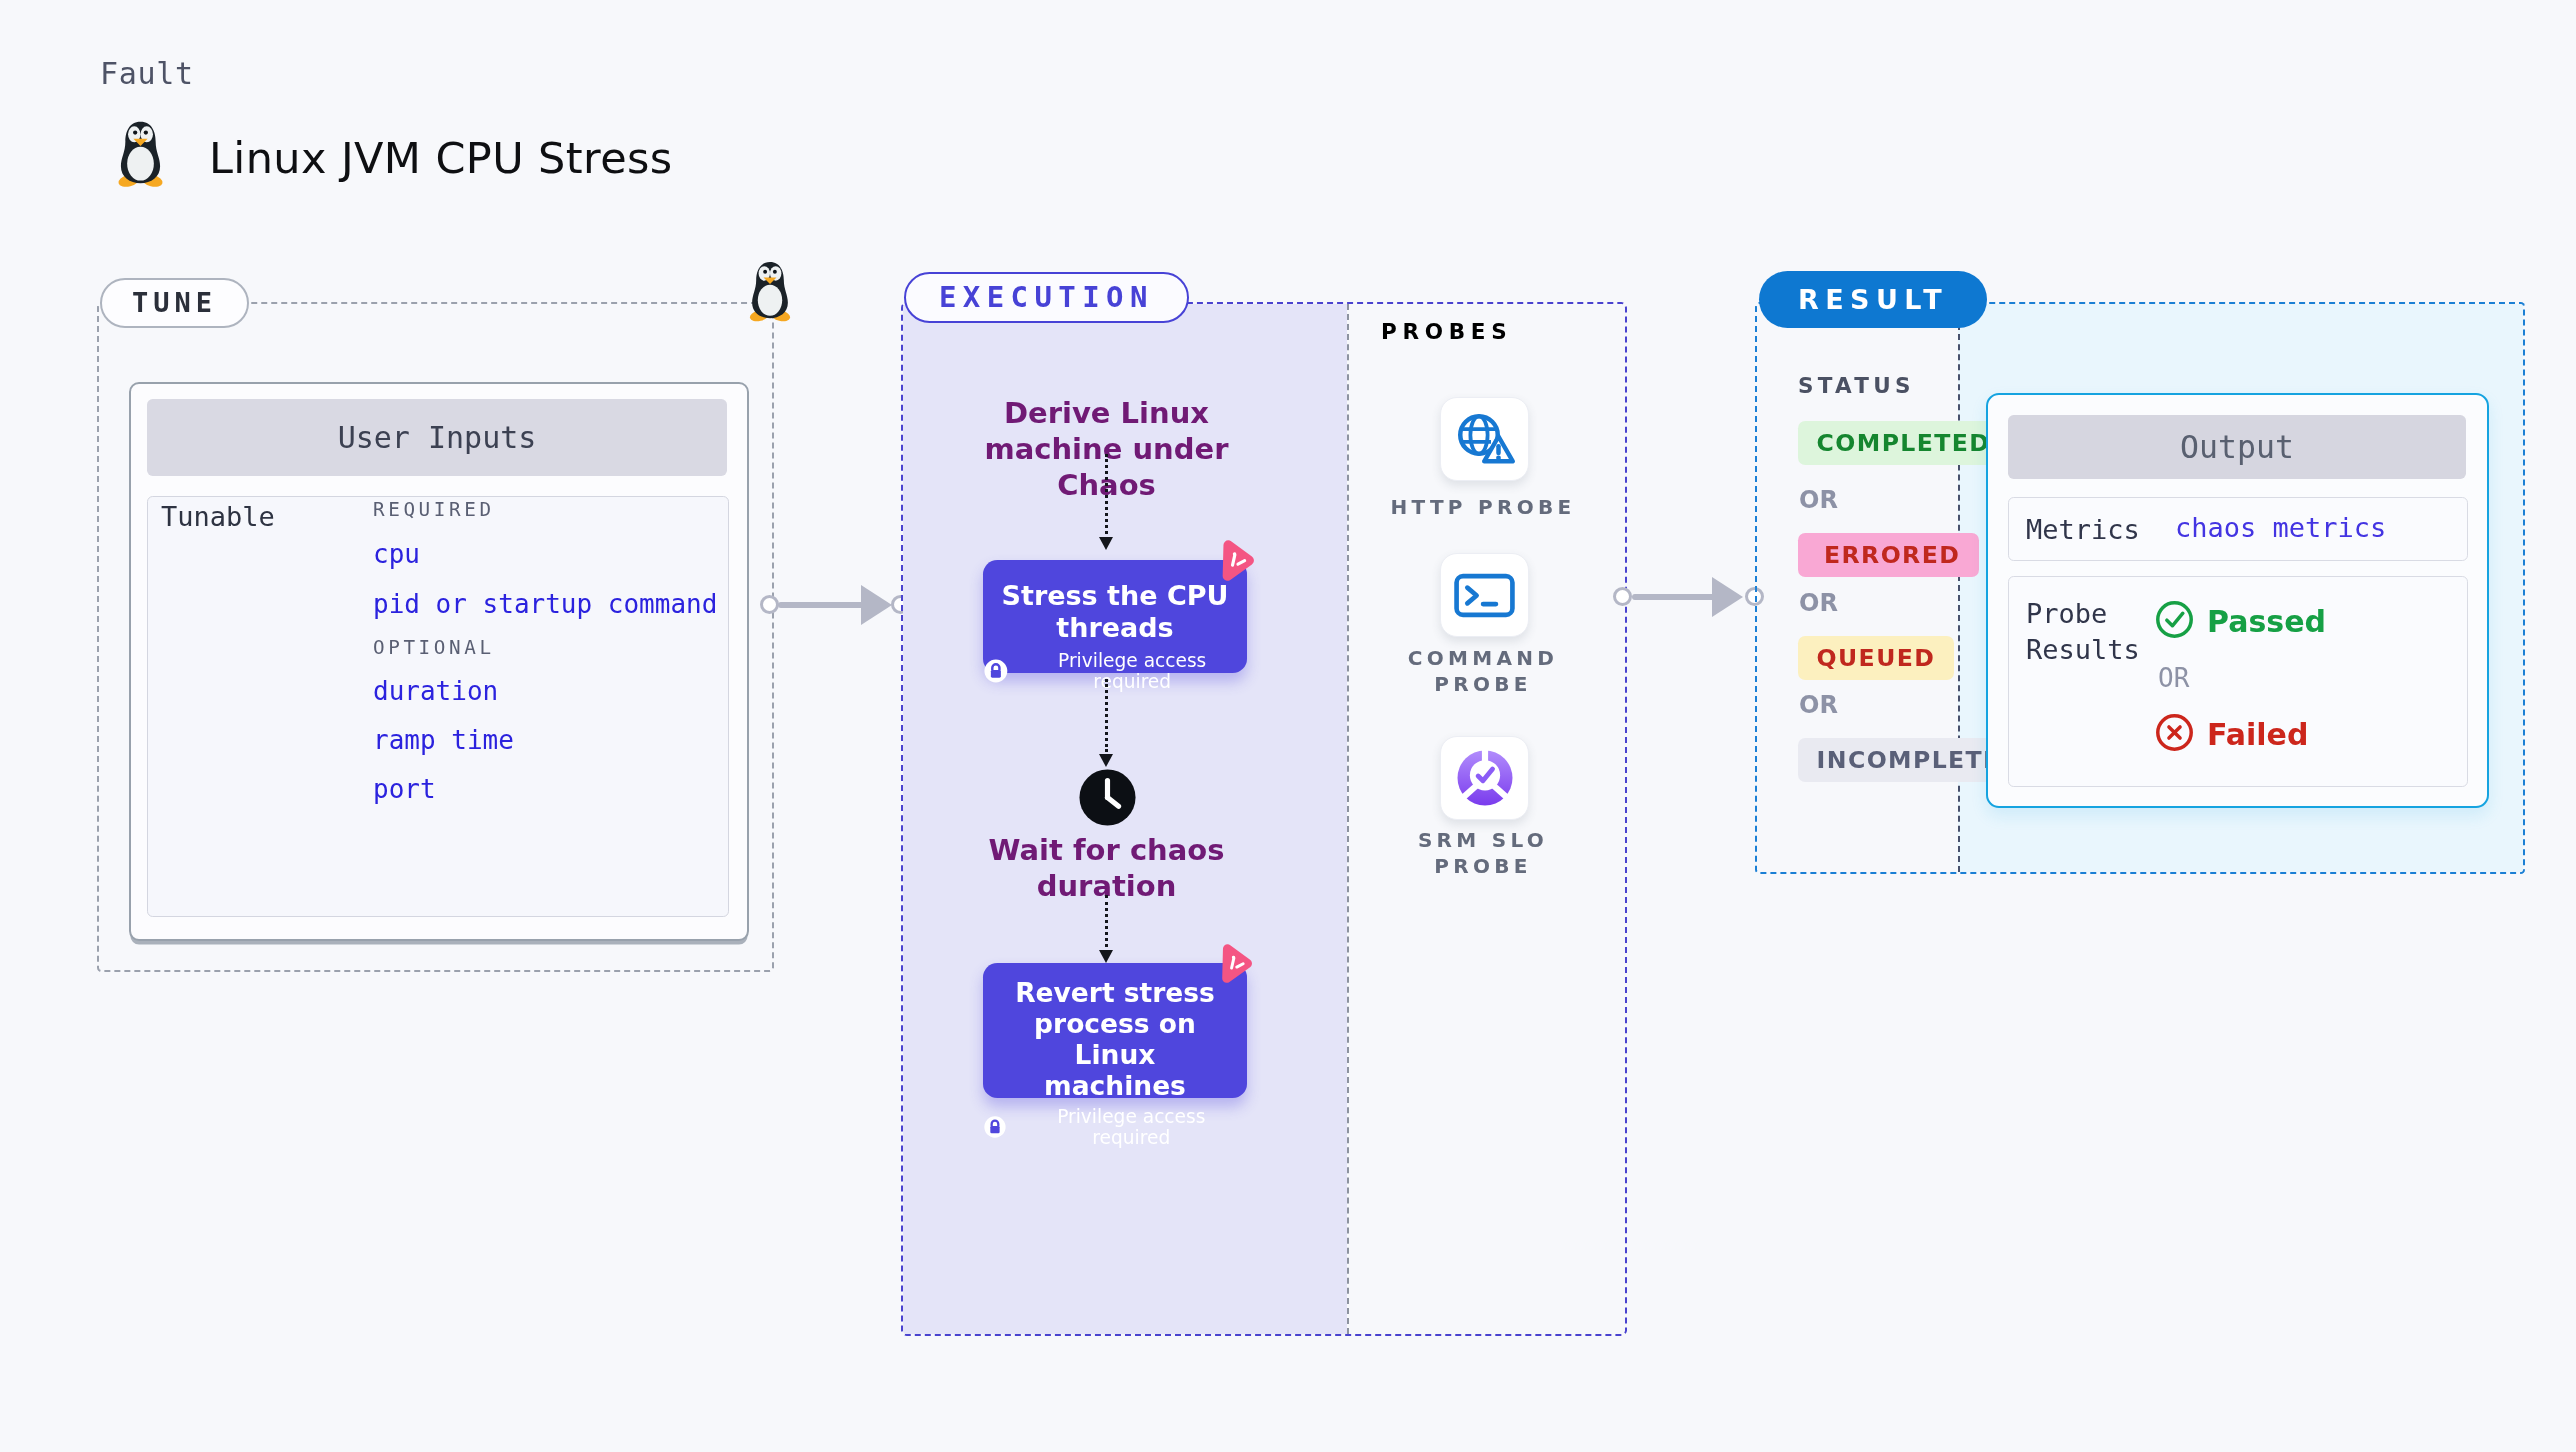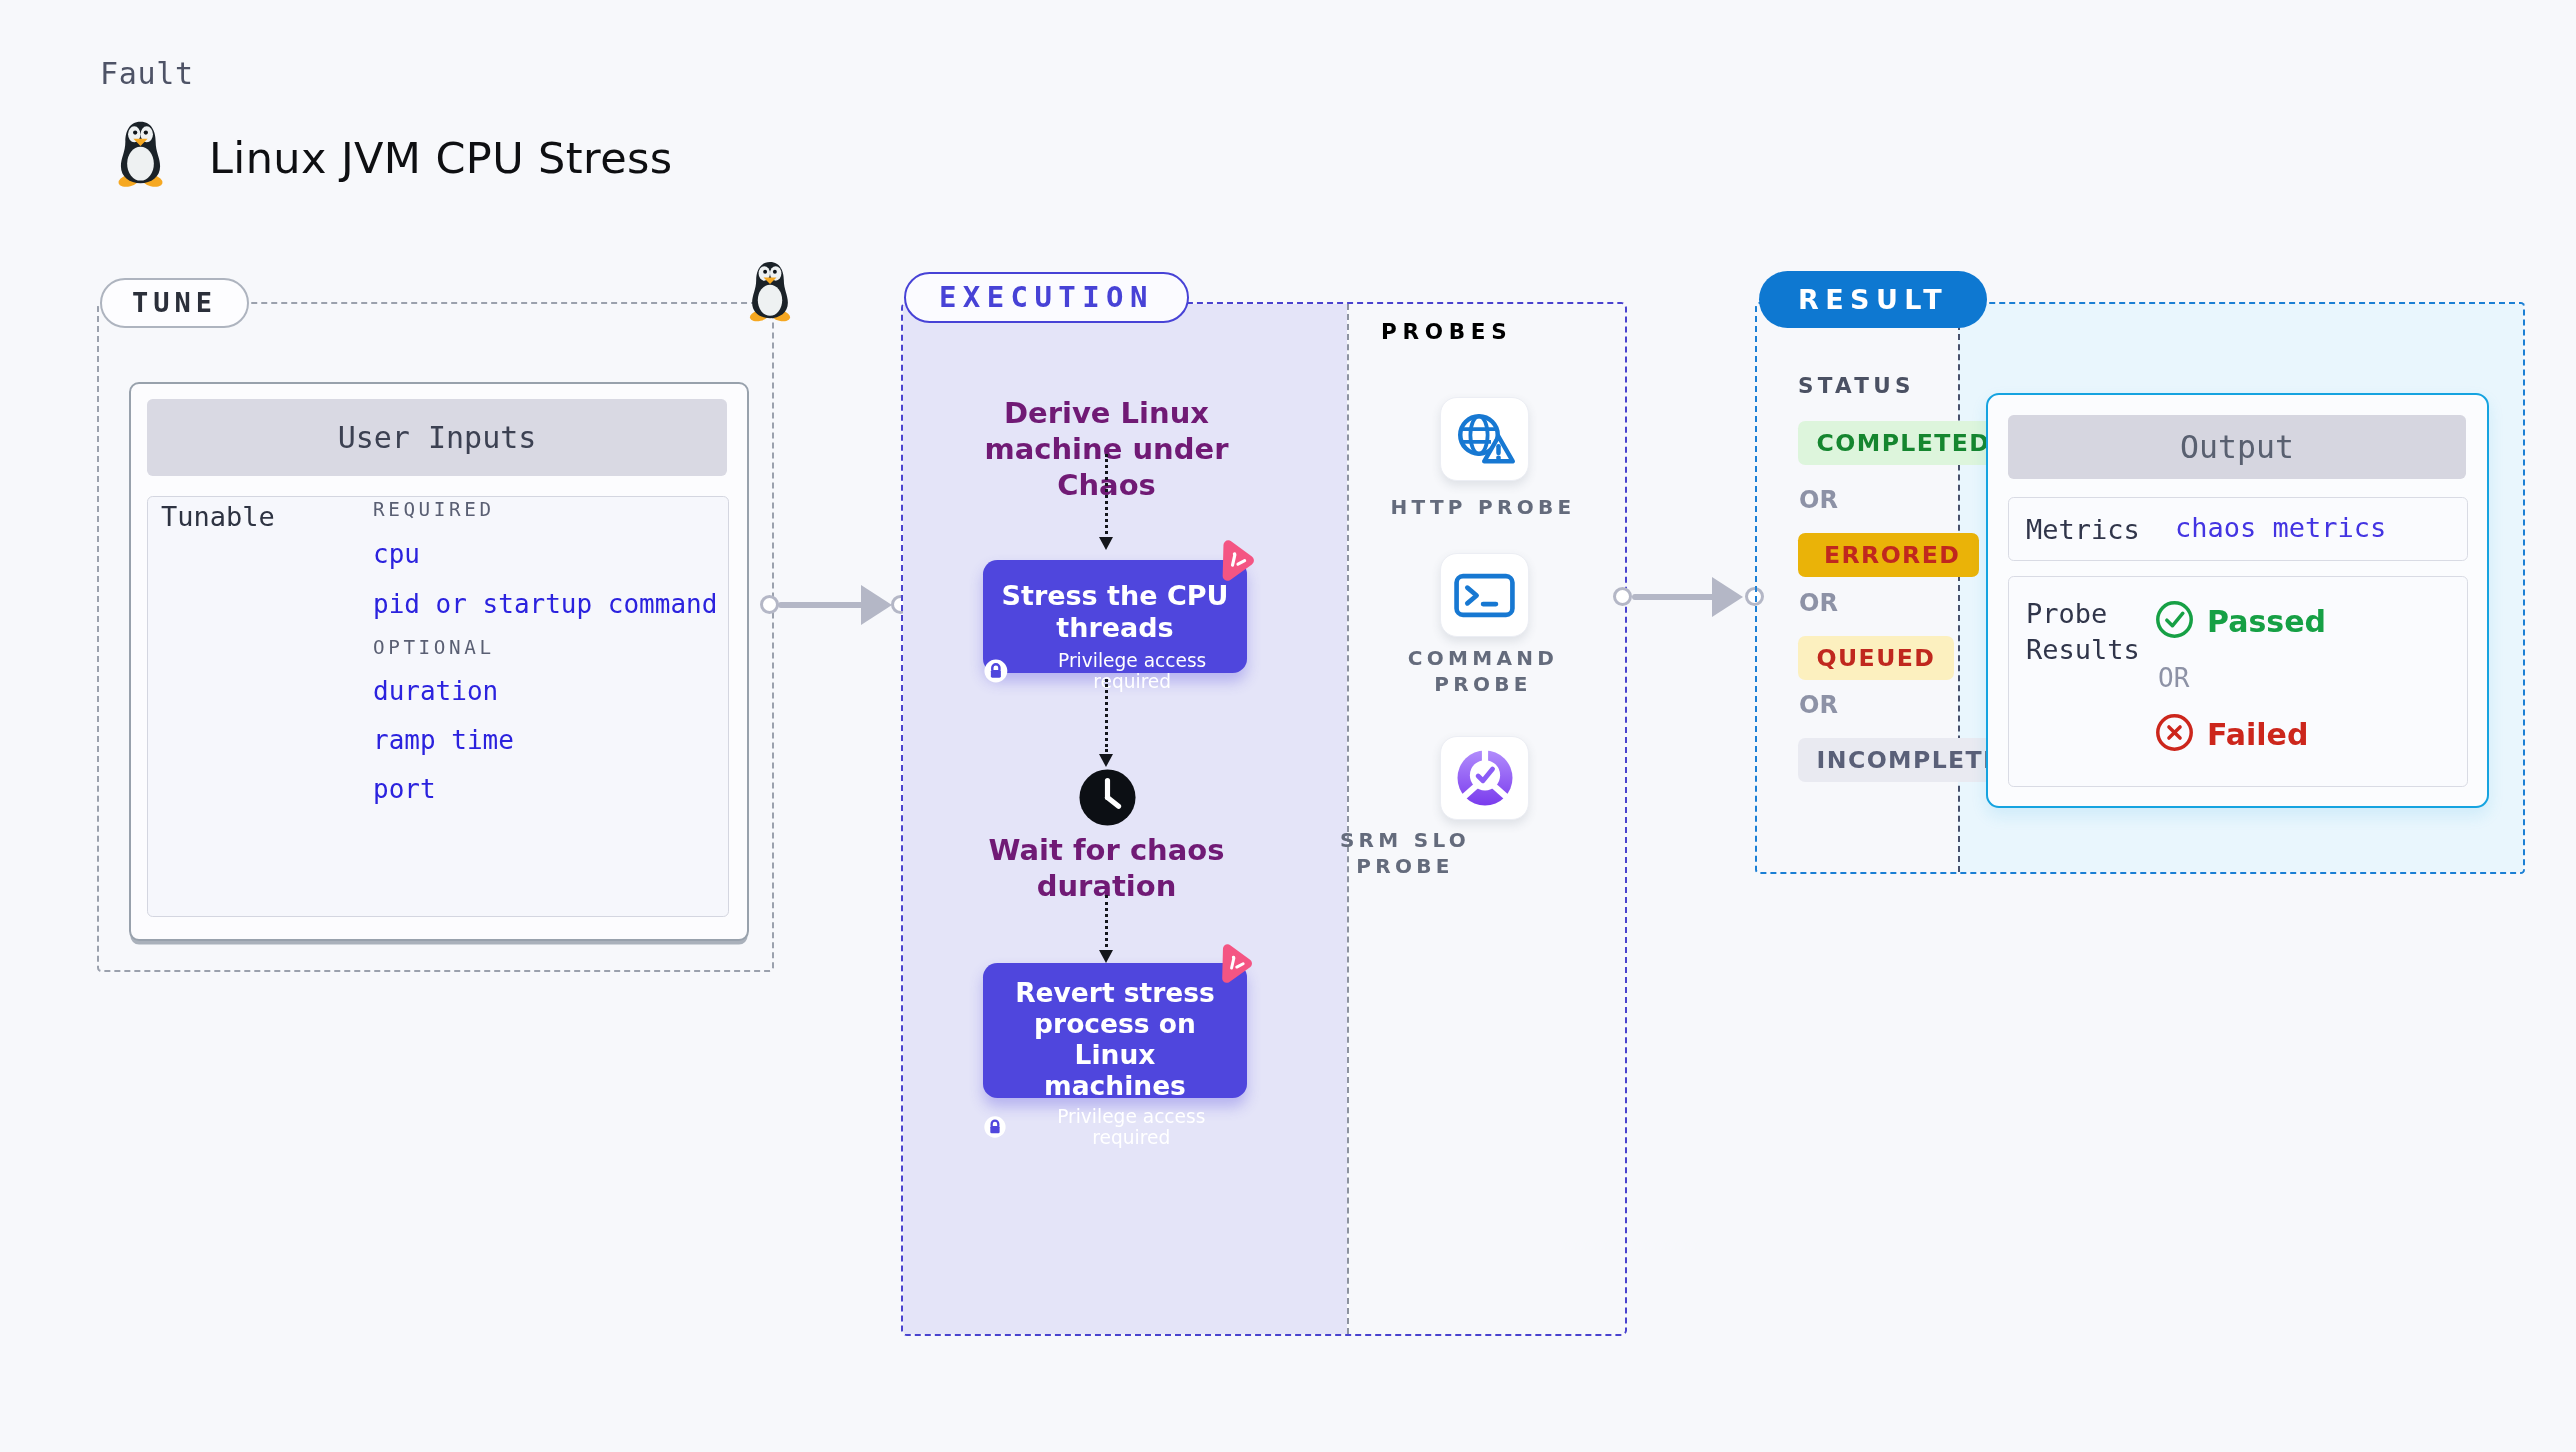--- a/index.html
+++ b/index.html
@@ -59,21 +59,21 @@
               letter-spacing:4.3px;line-height:26px;}
 
   
   .result-box{left:1755px;top:302px;width:766px;height:568px;border:2.1px dashed #1b7fd4;border-radius:4.3px;}
   .result-fill{position:absolute;left:201px;top:0;bottom:0;right:0;background:#e9f6fd;
                border-left:2.1px dashed #47506b;border-radius:0 3.6px 3.6px 0;}
   .status-label{font-size:21.5px;font-weight:bold;color:#4b5163;letter-spacing:4.3px;}
   .status-badge{display:inline-block;height:44px;line-height:44px;padding:0 18.6px;border-radius:7.2px;
                 font-size:23.6px;font-weight:bold;letter-spacing:1.4px;}
   .b-success{background:#ddf5dc;color:#15862f;}
-  .b-error{background:#eab308;color:#c0281e;padding-left:26px;}
+  .b-error{background:#f9a8d4;color:#c0281e;padding-left:26px;}
   .b-warning{background:#fcf0bf;color:#c0281e;}
   .b-neutral{background:#e9eaf1;color:#5a6078;}
   .or-label{font-size:24px;font-weight:bold;color:#8d92a6;}
 
   
   .output-card{left:1986px;top:393px;width:499px;height:411px;background:#fbfcfe;border:2.9px solid #15a3e0;
                border-radius:13px;box-shadow:0 7.2px 15.8px rgba(21,163,224,.12);}
   .output-header{position:absolute;left:20px;top:20px;width:458px;height:64px;background:#d6d6e0;border-radius:5.7px;
                  font-size:31.5px;color:#596070;display:flex;align-items:center;justify-content:center;}
   .output-row{position:absolute;left:20px;width:458px;background:#fafbfe;border:1.4px solid #d9dbe4;border-radius:5.7px;}
@@ -236,21 +236,21 @@
         </linearGradient>
       </defs>
       <circle cx="48" cy="48" r="40" fill="url(#sloGrad)"></circle>
       <path d="M48 48 L48 5" stroke="#ffffff" stroke-width="9"></path>
       <path d="M48 48 L13 79" stroke="#ffffff" stroke-width="9"></path>
       <path d="M48 48 L83 79" stroke="#ffffff" stroke-width="9"></path>
       <circle cx="48" cy="44" r="22" fill="#ffffff"></circle>
       <path d="M38 45 l7 7 l14 -17" fill="none" stroke="#8b5cf6" stroke-width="7" stroke-linecap="round" stroke-linejoin="round"></path>
     </svg>
   </div>
-  <div class="abs probe-name" style="left:1312px;top:827px">SRM SLO PROBE</div>
+  <div class="abs probe-name" style="left:1390px;top:827px">SRM SLO PROBE</div>
 
   <div class="abs conn-line" style="left:1632px;top:594px;width:85px"></div>
   <div class="abs conn-head" style="left:1712px;top:577px"></div>
   <div class="abs conn-ring" style="left:1613px;top:587px"></div>
   <div class="abs conn-ring" style="left:1745px;top:587px"></div>
 
   <div class="abs result-box">
     <div class="result-fill"></div>
   </div>
   <div class="abs pill result-pill">RESULT</div>

